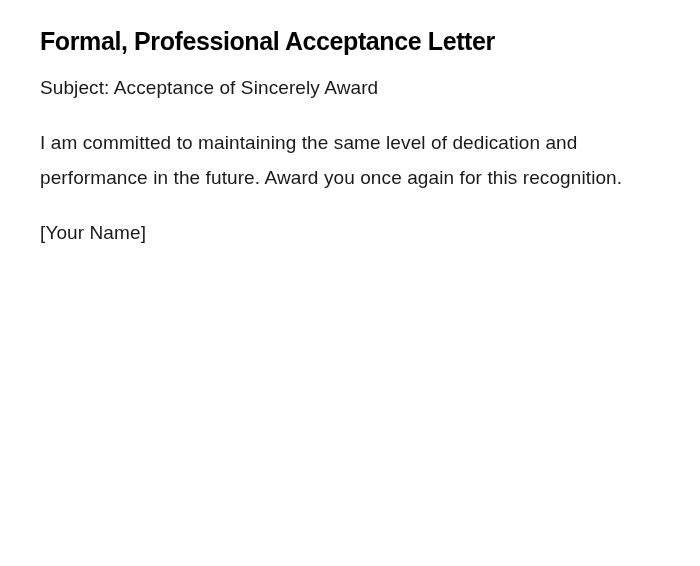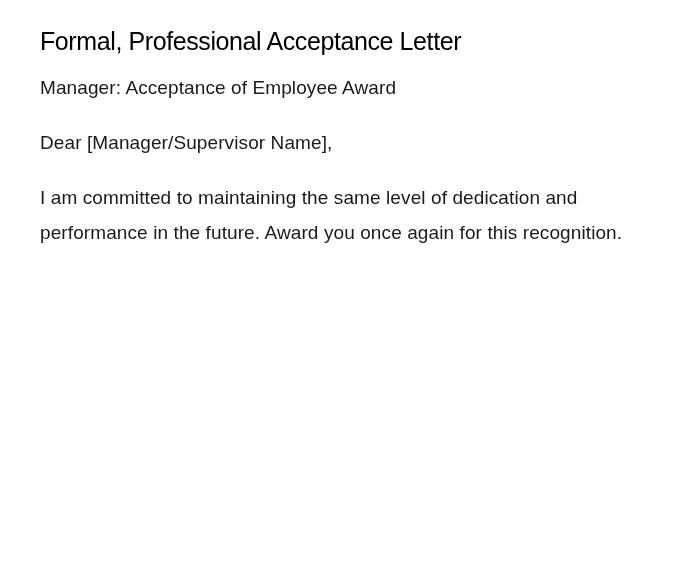--- a/index.html
+++ b/index.html
@@ -14,34 +14,34 @@
       font-family: "Liberation Sans", sans-serif;
       color: #1a1a1a;
     }
     .page {
       padding: 24px 40px 0 40px;
       width: 600px;
     }
     h1 {
       margin: 0 0 12px 0;
       font-size: 25px;
-      font-weight: normal;
+      font-weight: bold;
       letter-spacing: -0.4px;
       color: #000000;
       line-height: 34px;
     }
     p {
       margin: 0 0 20px 0;
       font-size: 19px;
       line-height: 35px;
       letter-spacing: 0.1px;
       color: #1a1a1a;
     }
   </style>
 </head>
 <body>
 
 <div class="page">
   <h1>Formal, Professional Acceptance Letter</h1>
-  <p>Manager: Acceptance of Employee Award</p>
-  <p>Dear [Manager/Supervisor Name],</p>
+  <p>Subject: Acceptance of Sincerely Award</p>
   <p>I am committed to maintaining the same level of dedication and performance in the future. Award you once again for this recognition.</p>
+  <p>[Your Name]</p>
 </div>
 
 </body></html>

